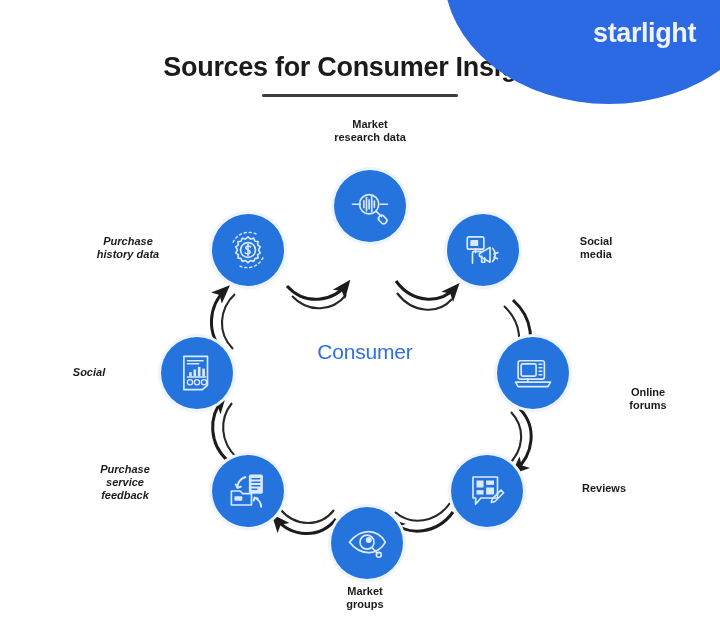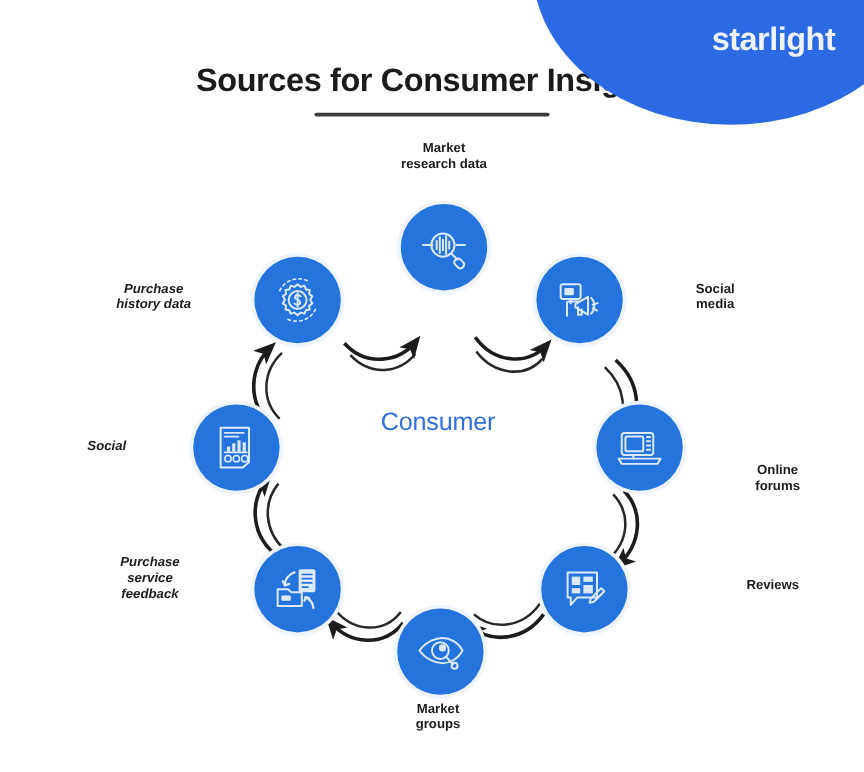--- a/index.html
+++ b/index.html
@@ -255,21 +255,21 @@
           <g stroke="#dbe9fb" stroke-width="1.9" fill="none" stroke-linejoin="round" stroke-linecap="round">
             <path d="M8,8 L36,8 L36,32 L17,32 L11,39 L11,32 L8,32 Z"></path>
             <rect x="12" y="12" width="8" height="8" fill="#dbe9fb" stroke="none"></rect>
             <rect x="23" y="12" width="9" height="5" fill="#dbe9fb" stroke="none"></rect>
             <rect x="23" y="20" width="9" height="8" fill="#dbe9fb" stroke="none"></rect>
             <rect x="12" y="23" width="8" height="5" fill="#dbe9fb" stroke="none"></rect>
             <path d="M30,33 L40,23 L43,26 L33,36 L29,37 Z"></path>
           </g>
         </svg>
       </div>
-      <div class="node-label lbl-right" style="left:534px; top:482px; width:140px;margin-left:40px;">Reviews</div>
+      <div class="node-label lbl-right" style="left:534px; top:482px; width:140px;">Reviews</div>
     </div>
 
     <div class="node">
       <div class="node-circle" style="left:331px; top:507px;">
         <svg viewBox="0 0 48 48">
           <g stroke="#dbe9fb" stroke-width="1.9" fill="none" stroke-linejoin="round" stroke-linecap="round">
             <path d="M4,23 C11,14 20,11 26,11 C33,11 41,15 45,23 C41,31 33,35 26,35 C20,35 11,32 4,23 Z"></path>
             <circle cx="24" cy="23" r="8"></circle>
             <circle cx="26" cy="20.5" r="3.4" fill="#dbe9fb" stroke="none"></circle>
             <line x1="30" y1="29.5" x2="36" y2="36"></line>

